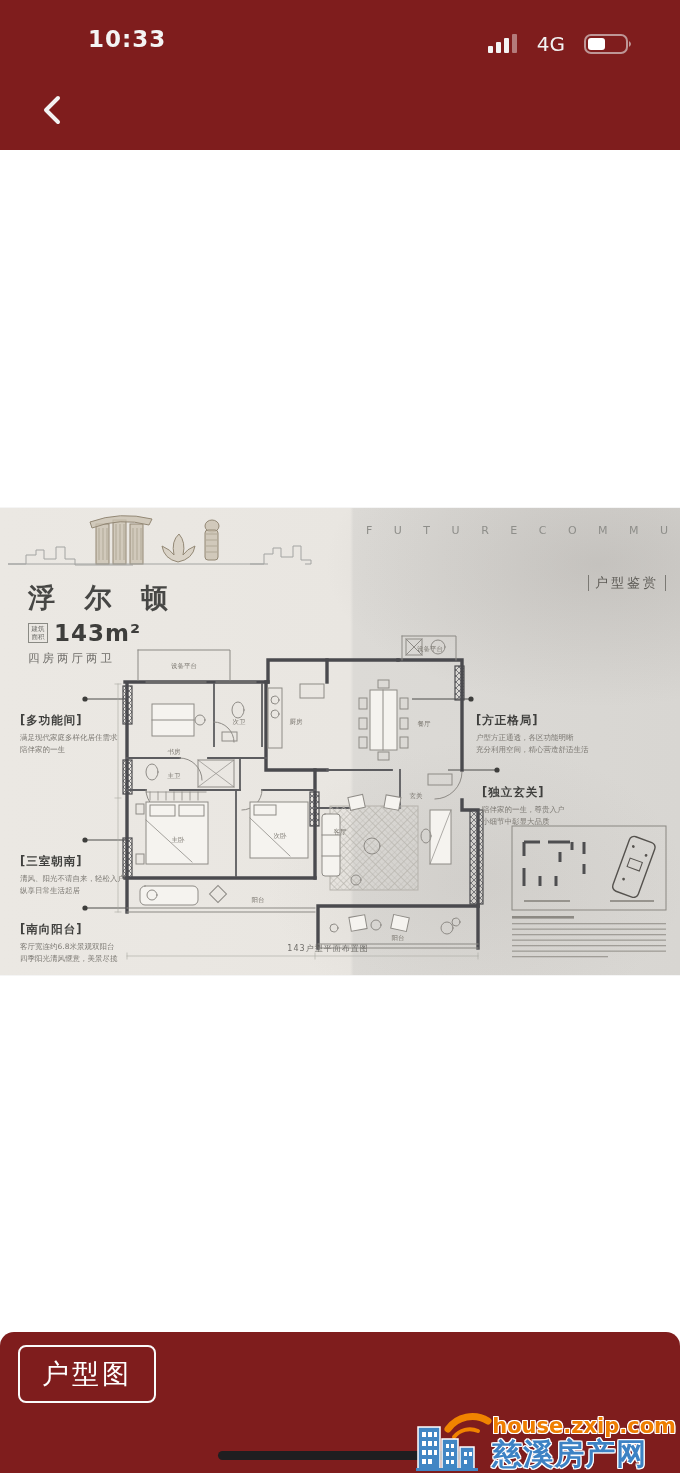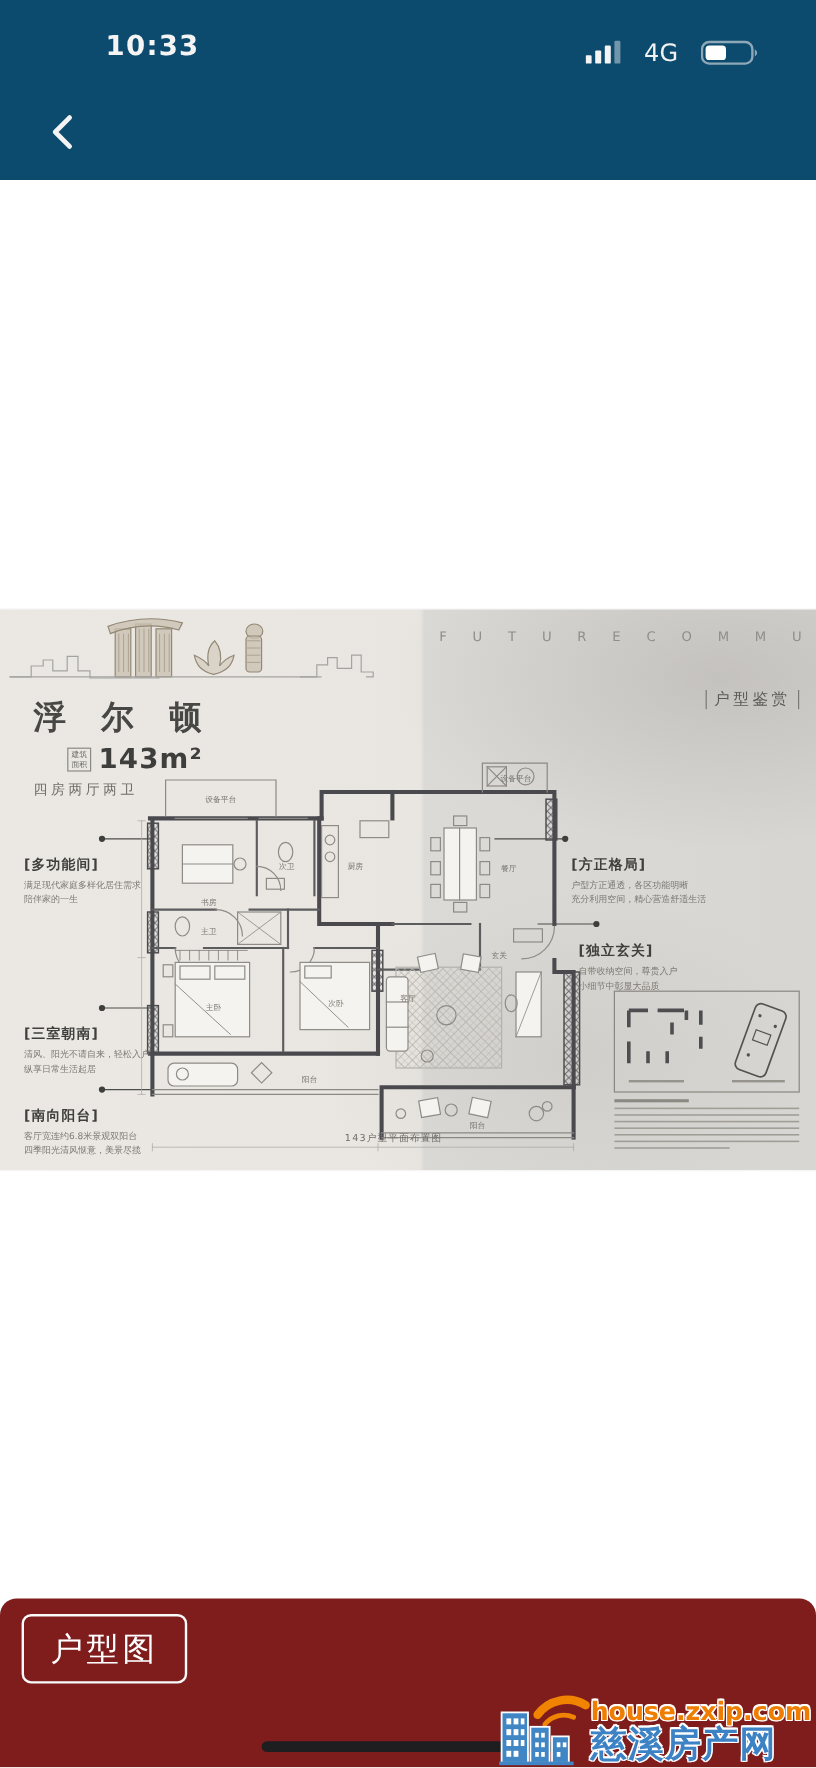--- a/index.html
+++ b/index.html
@@ -1,37 +1,37 @@
 <!DOCTYPE html>
 <html><head>
 <meta charset="utf-8">
 <style>
   html,body{margin:0;padding:0;background:#ffffff;}
   .screen{position:relative;width:680px;height:1473px;overflow:hidden;background:#ffffff;
           font-family:"DejaVu Sans","Liberation Sans",sans-serif;}
   
-  .top-bar{position:absolute;left:0;top:0;width:680px;height:150px;background:#0c4a6e;}
+  .top-bar{position:absolute;left:0;top:0;width:680px;height:150px;background:#7f1d1d;}
   .time{position:absolute;left:88px;top:26px;font-size:23px;font-weight:600;color:#f4f4f4;letter-spacing:1px;}
   .status-right{position:absolute;right:46px;top:32px;display:flex;align-items:center;gap:19px;}
   .net-label{color:#f2f2f2;font-size:20px;}
   .back-btn{position:absolute;left:34px;top:90px;width:40px;height:40px;cursor:pointer;}
   .page-ind{position:absolute;left:0;top:94px;width:680px;text-align:center;font-size:25px;color:#f3f3f3;}
   
   .photo{position:absolute;left:0;top:508px;width:680px;height:467px;
          background:
            radial-gradient(ellipse 420px 220px at 88% 12%, rgba(150,146,142,.30), rgba(0,0,0,0) 65%),
            radial-gradient(ellipse 300px 200px at 70% 80%, rgba(150,146,142,.14), rgba(0,0,0,0) 70%),
            linear-gradient(to right,#ebe8e3 0,#e9e6e1 51.5%,#dcdad6 52%,#d8d6d2 100%);
          box-shadow:0 0 0 1px rgba(0,0,0,.04);}
   .plan-overlay{position:absolute;left:0;top:0;}
   .fcommunity{position:absolute;left:366px;top:16px;font-size:11px;letter-spacing:9px;color:#8e8e8a;white-space:nowrap;}
   .htag{position:absolute;right:14px;top:66px;display:flex;align-items:center;gap:6px;color:#5c5a55;font-size:13px;letter-spacing:3px;}
   .htag .vbar{display:inline-block;width:1px;height:16px;background:#7b7974;}
   .doc-title{position:absolute;left:28px;top:72px;font-size:27px;font-weight:bold;letter-spacing:10px;color:#474745;}
-  .area-row{position:absolute;left:28px;top:112px;display:flex;align-items:center;gap:6px;margin-left:28px;}
+  .area-row{position:absolute;left:28px;top:112px;display:flex;align-items:center;gap:6px;}
   .area-tag{width:16px;font-size:6.5px;line-height:1.25;color:#6a6a66;border:1px solid #8a8a84;padding:1px 1px;word-break:break-all;text-align:center;}
   .area-val{font-size:23px;font-weight:bold;color:#3e3e3c;letter-spacing:1px;}
   .layout-sum{position:absolute;left:28px;top:143px;font-size:11.5px;color:#6f6d69;letter-spacing:3px;}
   .ann{position:absolute;}
   .ann-h{font-size:11.5px;font-weight:bold;color:#3f3f3d;letter-spacing:1px;white-space:nowrap;margin-top:23px;}
   .ann-b{margin-top:4px;font-size:7.5px;line-height:1.55;color:#7d7a74;white-space:nowrap;}
   .plan-caption{position:absolute;left:238px;top:435px;width:180px;text-align:center;font-size:8px;letter-spacing:1px;color:#6f6d69;}
   
   .bottom-bar{position:absolute;left:0;top:1332px;width:680px;height:141px;background:#7f1d1d;border-radius:14px 14px 0 0;}
   .type-btn{position:absolute;left:18px;top:13px;border:2px solid #fafafa;border-radius:8px;padding:9px 22px;
@@ -335,21 +335,21 @@
     <div class="ann" style="left:476px;top:182px;">
       <div class="ann-h">[方正格局]</div>
       <div class="ann-b">
         <span>户型方正通透，各区功能明晰</span><br>
         <span>充分利用空间，精心营造舒适生活</span>
       </div>
     </div>
     <div class="ann" style="left:482px;top:254px;">
       <div class="ann-h">[独立玄关]</div>
       <div class="ann-b">
-        <span>自带收纳空间，尊贵入户</span><br>
+        <span>陪伴家的一生，尊贵入户</span><br>
         <span>小细节中彰显大品质</span>
       </div>
     </div>
 
     <div class="plan-caption">143户型平面布置图</div>
   </div>
 
   <div class="bottom-bar">
     <button class="type-btn">户型图</button>
     <div class="home-indicator"></div>

